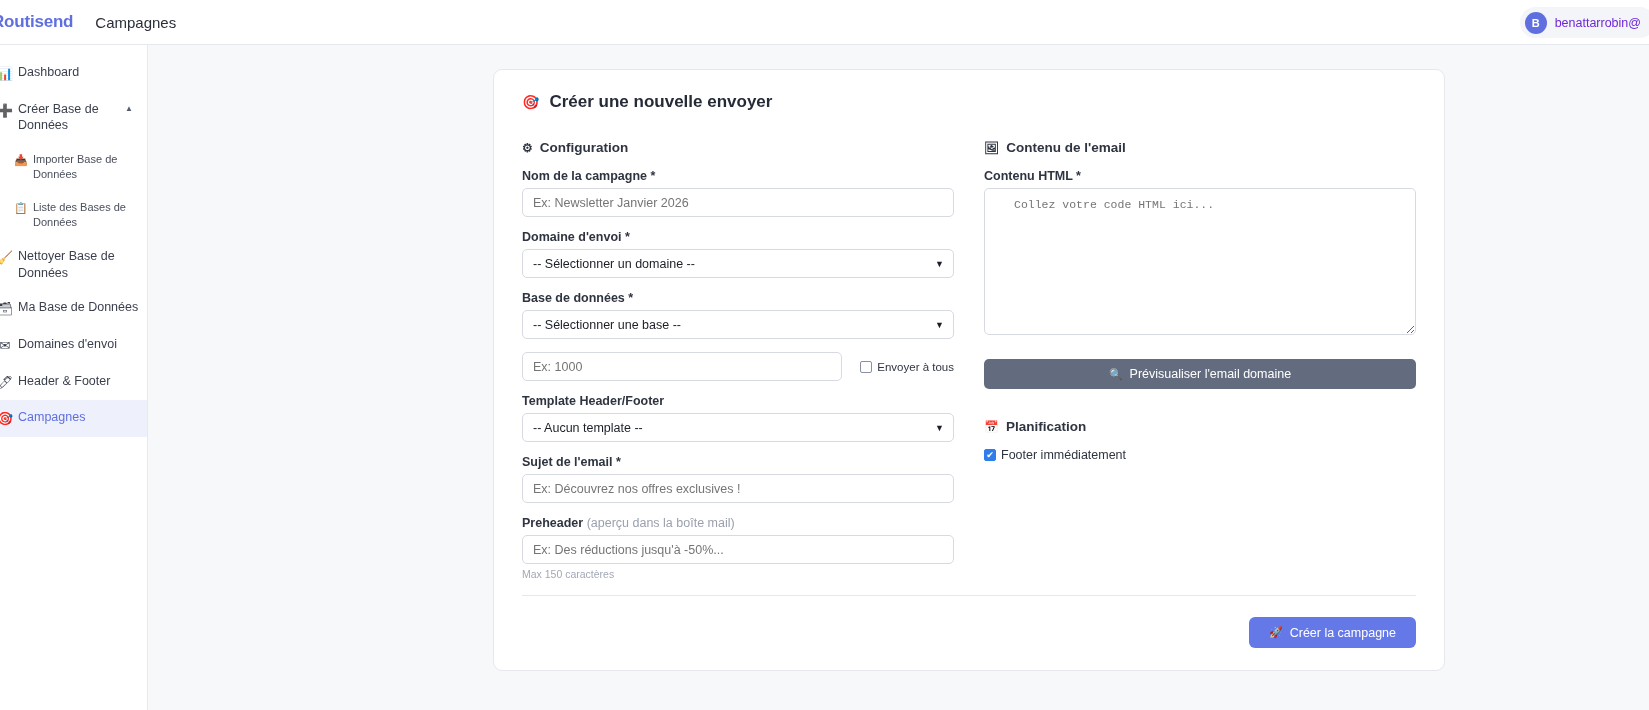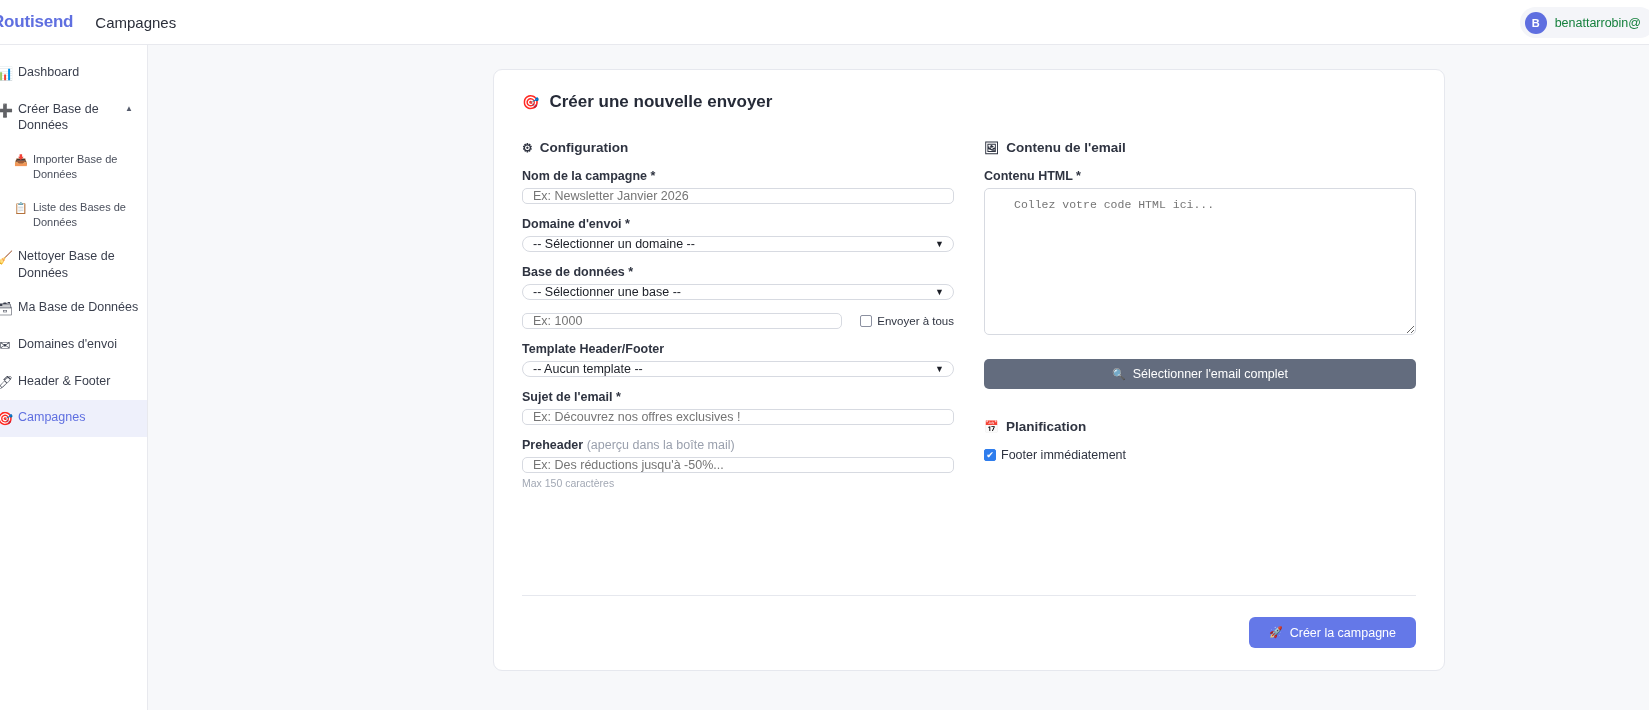--- a/index.html
+++ b/index.html
@@ -37,21 +37,21 @@
     padding: 5px 14px 5px 5px;
     height: 31px;
   }
   .avatar {
     width: 22px; height: 22px; border-radius: 50%;
     background: #5f6fe0; color: #fff;
     font-size: 11px; font-weight: bold;
     display: flex; align-items: center; justify-content: center;
     margin-right: 8px;
   }
-  .user-email { font-size: 12.5px; color: #15803d; white-space: nowrap; }
+  .user-email { font-size: 12.5px; color: #6d28d9; white-space: nowrap; }
 
   
   .sidebar {
     position: absolute; top: 45px; left: 0;
     width: 148px; height: 665px;
     background: #ffffff;
     border-right: 1px solid #e8e9ee;
     padding-top: 10px;
   }
   .nav-item {
@@ -116,28 +116,28 @@
   .section-head .ico { margin-right: 7px; font-size: 12px; }
 
   .field { margin-bottom: 13px; }
   .field-label {
     font-size: 12.5px; font-weight: bold; color: #2f3441;
     margin-bottom: 5px; display: block;
   }
   .field-label .muted { font-weight: normal; color: #9aa0ad; }
 
   .input, .select {
-    width: 100%; height: 16px;
+    width: 100%; height: 29px;
     border: 1px solid #d7dae1; border-radius: 5px;
     padding: 0 10px;
     font-size: 12.5px; color: #9aa0ad;
     background: #fff;
     display: flex; align-items: center;
   }
-  .select { color: #1c1f27; position: relative; padding-right: 24px; border-radius: 10px; }
+  .select { color: #1c1f27; position: relative; padding-right: 24px; }
   .select .chev {
     position: absolute; right: 9px; top: 50%;
     transform: translateY(-50%);
     font-size: 9px; color: #1c1f27;
   }
 
   .row-inline { display: flex; align-items: center; gap: 18px; }
   .row-inline .input { flex: 1; }
   .cb-wrap { display: flex; align-items: center; font-size: 11.5px; color: #2f3441; white-space: nowrap; }
   .cb {
@@ -320,21 +320,21 @@
           <span>Contenu de l'email</span>
         </div>
 
         <div class="field">
           <label class="field-label">Contenu HTML *</label>
           <textarea class="textarea" placeholder="Collez votre code HTML ici..." style=""></textarea>
         </div>
 
         <button class="btn-preview">
           <span class="ico">🔍</span>
-          <span>Sélectionner l'email complet</span>
+          <span>Prévisualiser l'email domaine</span>
         </button>
 
         <div class="sched-block">
           <div class="section-head">
             <span class="ico">📅</span>
             <span>Planification</span>
           </div>
           <div class="sched-cb">
             <span class="cb checked">✔</span>
             <span>Footer immédiatement</span>

